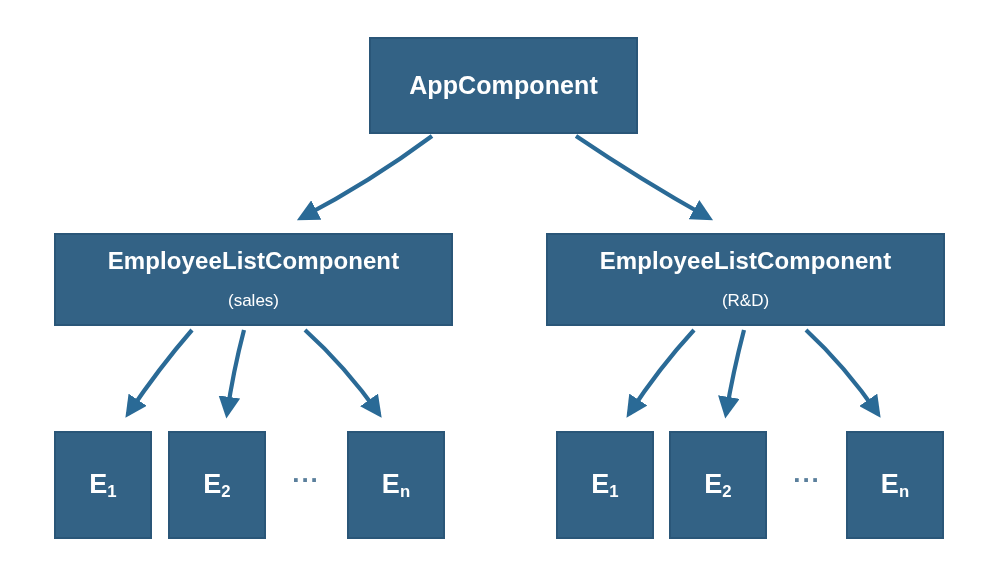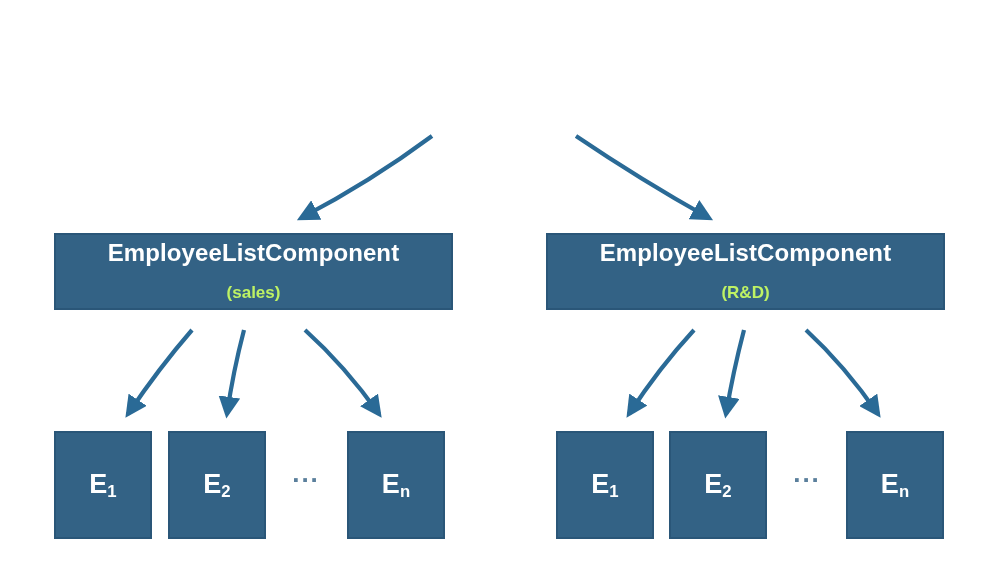--- a/index.html
+++ b/index.html
@@ -48,41 +48,41 @@
   }
 
   .node-title {
     font-weight: bold;
     color: #ffffff;
     line-height: 1.1;
     letter-spacing: 0.1px;
   }
 
   .node-subtitle {
-    font-weight: bold;
-    color: #bef264;
+    font-weight: normal;
+    color: #ffffff;
     line-height: 1.2;
     margin-top: 16px;
   }
 
   
   #node-app {
     left: 369px;
     top: 37px;
     width: 269px;
     height: 97px;
   }
   #node-app .node-title {
     font-size: 25px;
   }
 
   
   .node-mid {
     top: 233px;
-    height: 77px;
+    height: 93px;
   }
   #node-list-sales {
     left: 54px;
     width: 399px;
   }
   #node-list-rnd {
     left: 546px;
     width: 399px;
   }
   .node-mid .node-title {
@@ -152,20 +152,23 @@
       <path d="M 192 330 Q 159 368 128 414" marker-end="url(#arrowhead)"></path>
       <path d="M 244 330 Q 233 372 227 414" marker-end="url(#arrowhead)"></path>
       <path d="M 305 330 Q 345 366 379 414" marker-end="url(#arrowhead)"></path>
 
       <path d="M 694 330 Q 659 368 629 414" marker-end="url(#arrowhead)"></path>
       <path d="M 744 330 Q 733 372 726 414" marker-end="url(#arrowhead)"></path>
       <path d="M 806 330 Q 845 366 878 414" marker-end="url(#arrowhead)"></path>
     </g>
   </svg>
 
+  <div class="node" id="node-app">
+    <div class="node-title">AppComponent</div>
+  </div>
 
   <div class="node node-mid" id="node-list-sales">
     <div class="node-title">EmployeeListComponent</div>
     <div class="node-subtitle">(sales)</div>
   </div>
 
   <div class="node node-mid" id="node-list-rnd">
     <div class="node-title">EmployeeListComponent</div>
     <div class="node-subtitle">(R&amp;D)</div>
   </div>

